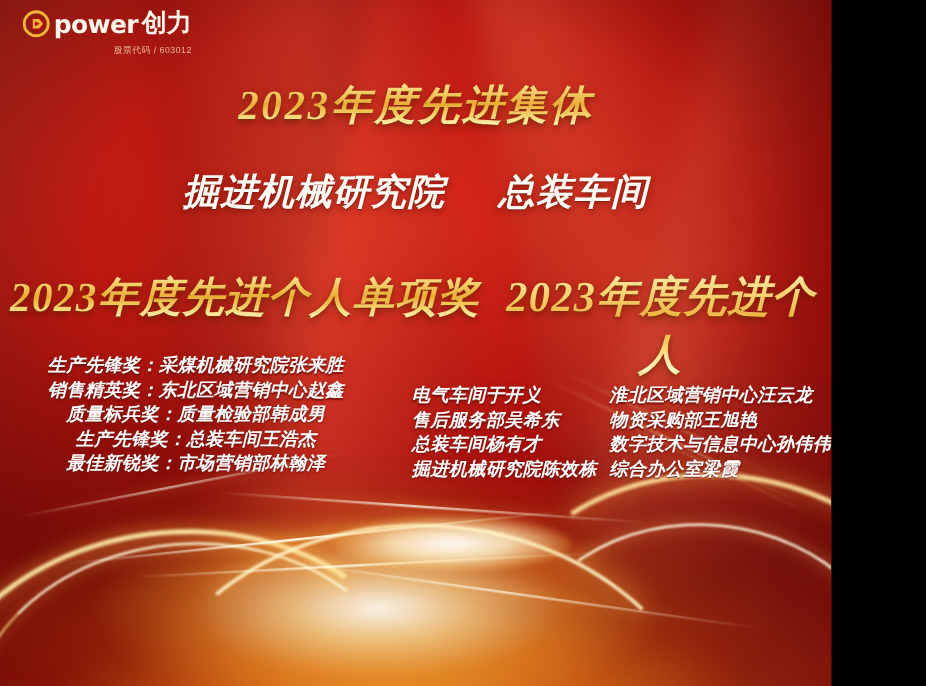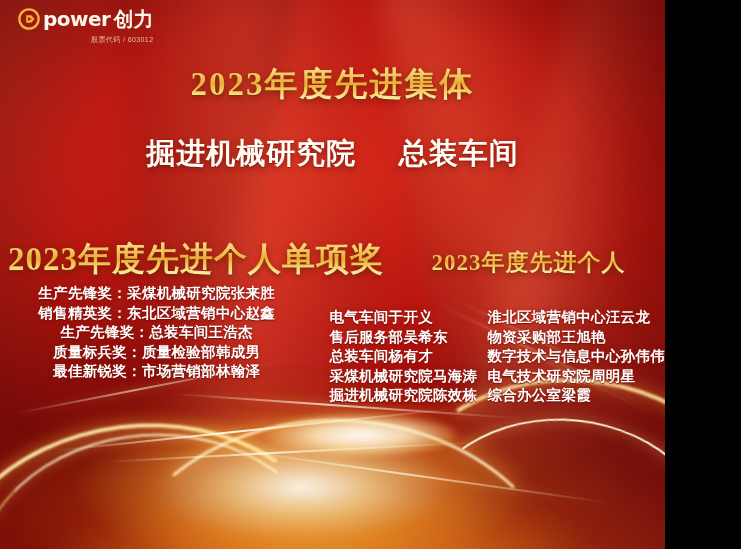--- a/index.html
+++ b/index.html
@@ -85,21 +85,21 @@
   .logo-row{ display:flex; align-items:center; gap:3px; }
   .logo-mark{ width:22px; height:22px; display:block; }
   .logo-word{ font-family:"DejaVu Sans", sans-serif; font-weight:700; font-size:20px;
               letter-spacing:-0.5px; color:#fdf6ea; line-height:1; }
   .logo-cn{ font-family:Liberation Sans, sans-serif; font-weight:700; font-size:20px;
             color:#fdf6ea; line-height:1; letter-spacing:0px; }
   .logo-sub{ margin-top:5px; text-align:right; font-family:"Liberation Sans",sans-serif;
              font-size:7px; color:rgba(255,226,190,0.78); letter-spacing:.4px; }
 
   
-  .content{ position:absolute; inset:0; z-index:5; }
+  .content{ position:absolute; inset:0; z-index:5;font-style:italic; }
 
   .gold{
     background-image:linear-gradient(180deg,#fdf0b4 0%,#f7d271 22%,#e8ad34 48%,#f6d978 70%,#fff3c0 88%,#e0a52c 100%);
     -webkit-background-clip:text; background-clip:text; color:transparent;
     -webkit-text-fill-color:transparent;
     filter:drop-shadow(0 1px 0 rgba(120,50,0,.65)) drop-shadow(0 2px 3px rgba(90,20,0,.55));
   }
 
   .t-collective{
     position:absolute; top:62px; left:0; right:0; text-align:center;
@@ -114,22 +114,22 @@
     text-shadow:0 1px 0 rgba(120,20,10,.6), 0 2px 6px rgba(90,10,6,.55);
   }
   .t-units .gap{ display:inline-block; width:26px; }
 
   .awards-head{ position:absolute; top:215px; left:0; right:0;
                 display:flex; align-items:baseline; }
   .awards-head .h-left{ width:392px; text-align:center;
                 font-size:33px; font-weight:700; letter-spacing:1px;
                 font-family:"Liberation Serif","DejaVu Serif",serif; }
   .awards-head .h-right{ flex:1; text-align:center;
-                font-size:23px; font-weight:700; letter-spacing:1px;
-                font-family:"Liberation Serif","DejaVu Serif",serif;margin-top:32px; }
+                font-size:34px; font-weight:700; letter-spacing:1px;
+                font-family:"Liberation Serif","DejaVu Serif",serif; }
 
   .lists{ position:absolute; top:284px; left:0; right:0; display:flex; }
   .col-left{ width:392px; }
   .col-right{ flex:1;margin-top:24px; }
 
   .li{
     font-size:14.5px; font-weight:700; color:#ffffff; line-height:19.6px;
     font-family:"Liberation Serif","DejaVu Serif",serif;
     letter-spacing:.3px;
     text-shadow:0 1px 1px rgba(110,14,8,.85), 0 0 4px rgba(140,20,10,.6);
@@ -196,42 +196,38 @@
 
     <div class="awards-head">
       <div class="h-left gold">2023年度先进个人单项奖</div>
       <div class="h-right gold">2023年度先进个人</div>
     </div>
 
     <div class="lists">
       <div class="col-left">
         <div class="li">生产先锋奖：采煤机械研究院张来胜</div>
         <div class="li">销售精英奖：东北区域营销中心赵鑫</div>
+        <div class="li">质量标兵奖：质量检验部韩成男</div>
         <div class="li">生产先锋奖：总装车间王浩杰</div>
-        <div class="li">质量标兵奖：质量检验部韩成男</div>
         <div class="li">最佳新锐奖：市场营销部林翰泽</div>
       </div>
       <div class="col-right">
         <div class="li">
           <span class="c1">电气车间于开义</span>
           <span class="c2">淮北区域营销中心汪云龙</span>
         </div>
         <div class="li">
           <span class="c1">售后服务部吴希东</span>
           <span class="c2">物资采购部王旭艳</span>
         </div>
         <div class="li">
           <span class="c1">总装车间杨有才</span>
           <span class="c2">数字技术与信息中心孙伟伟</span>
         </div>
         <div class="li">
-          <span class="c1">采煤机械研究院马海涛</span>
-          <span class="c2">电气技术研究院周明星</span>
-        </div>
-        <div class="li">
           <span class="c1">掘进机械研究院陈效栋</span>
           <span class="c2">综合办公室梁霞</span>
         </div>
       </div>
     </div>
 
   </div>
 </div>
 
 </body></html>

